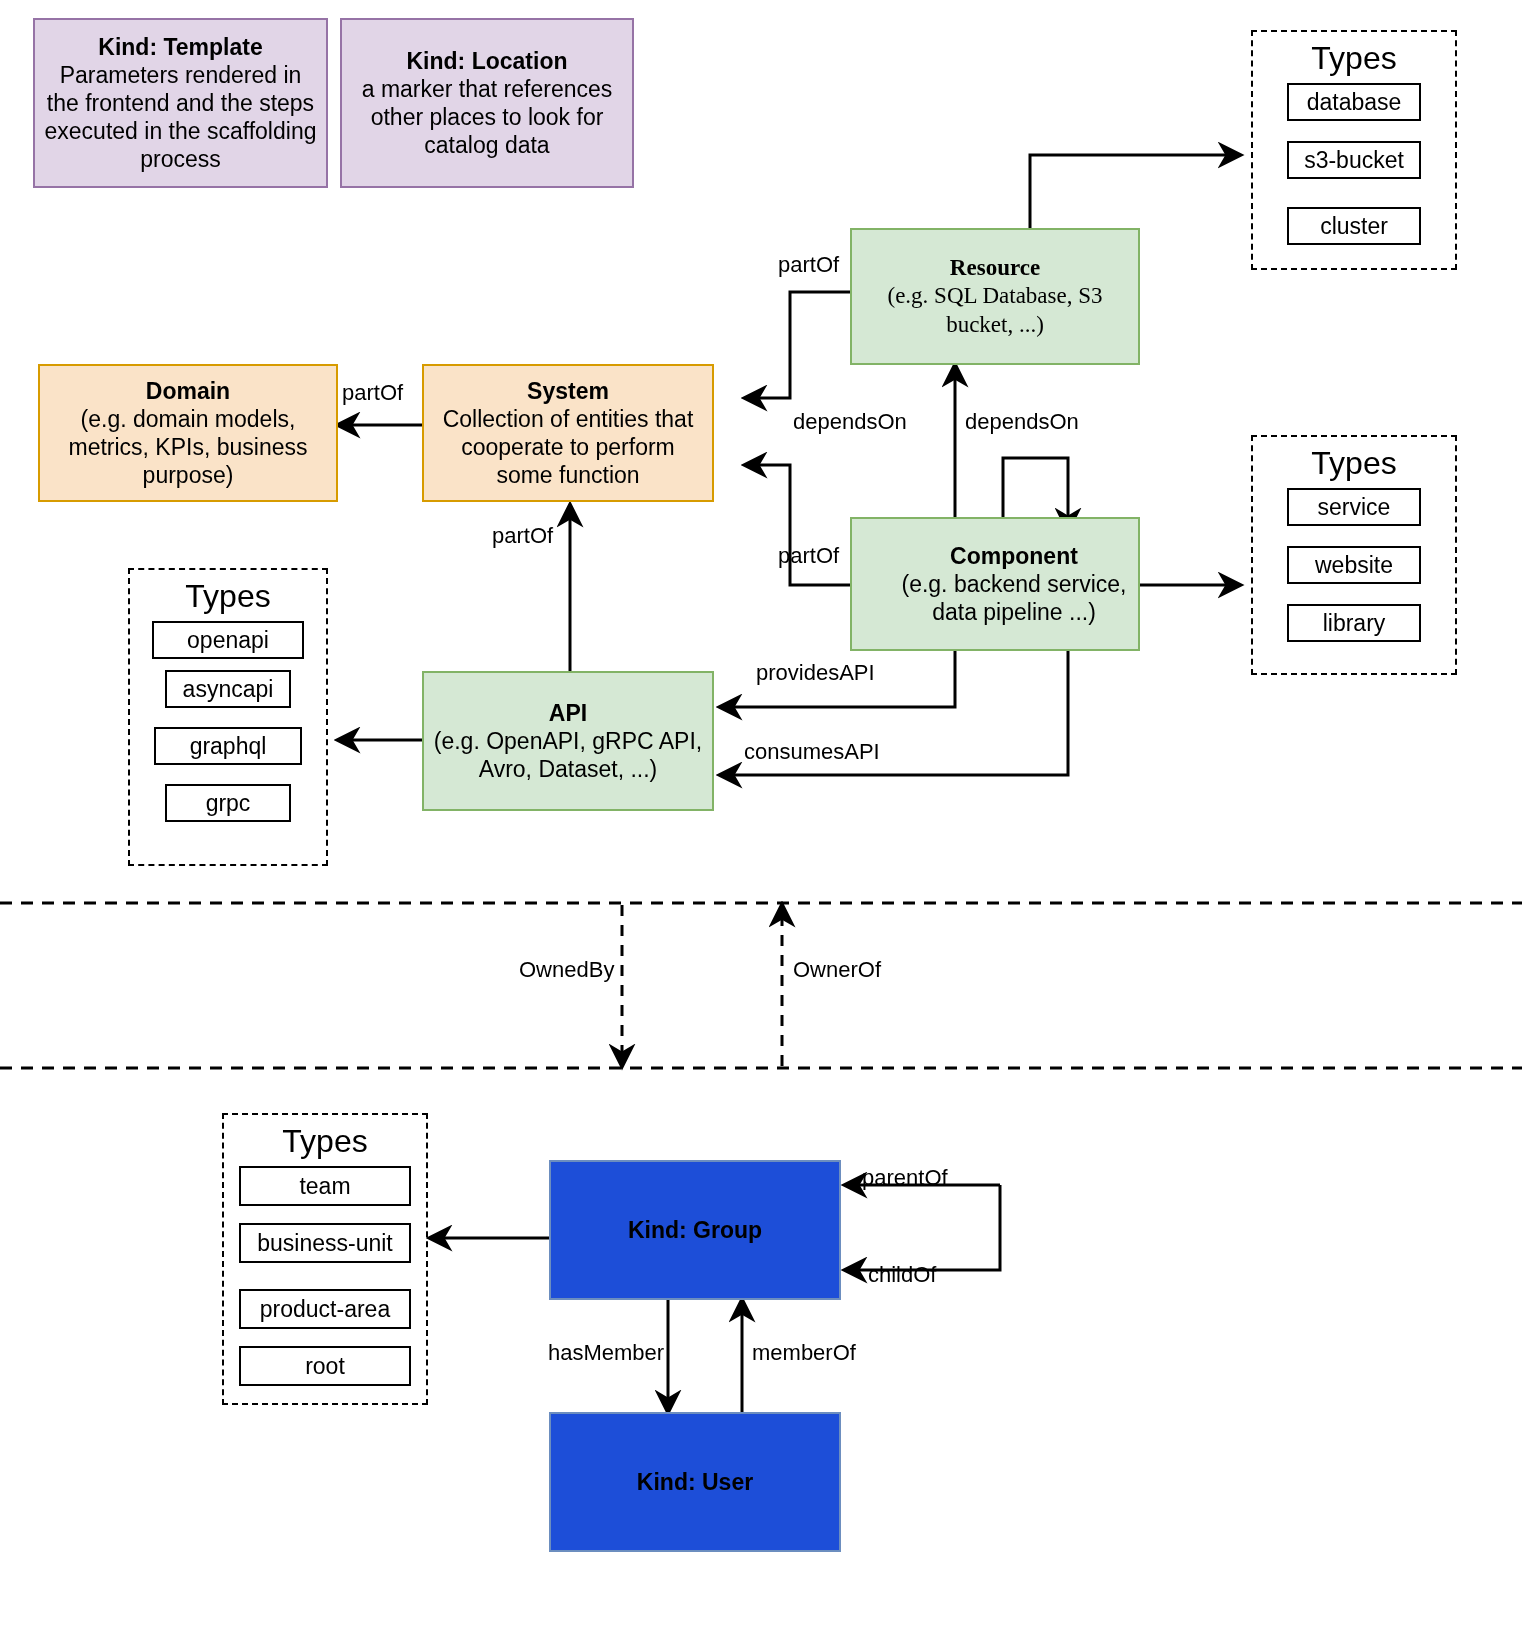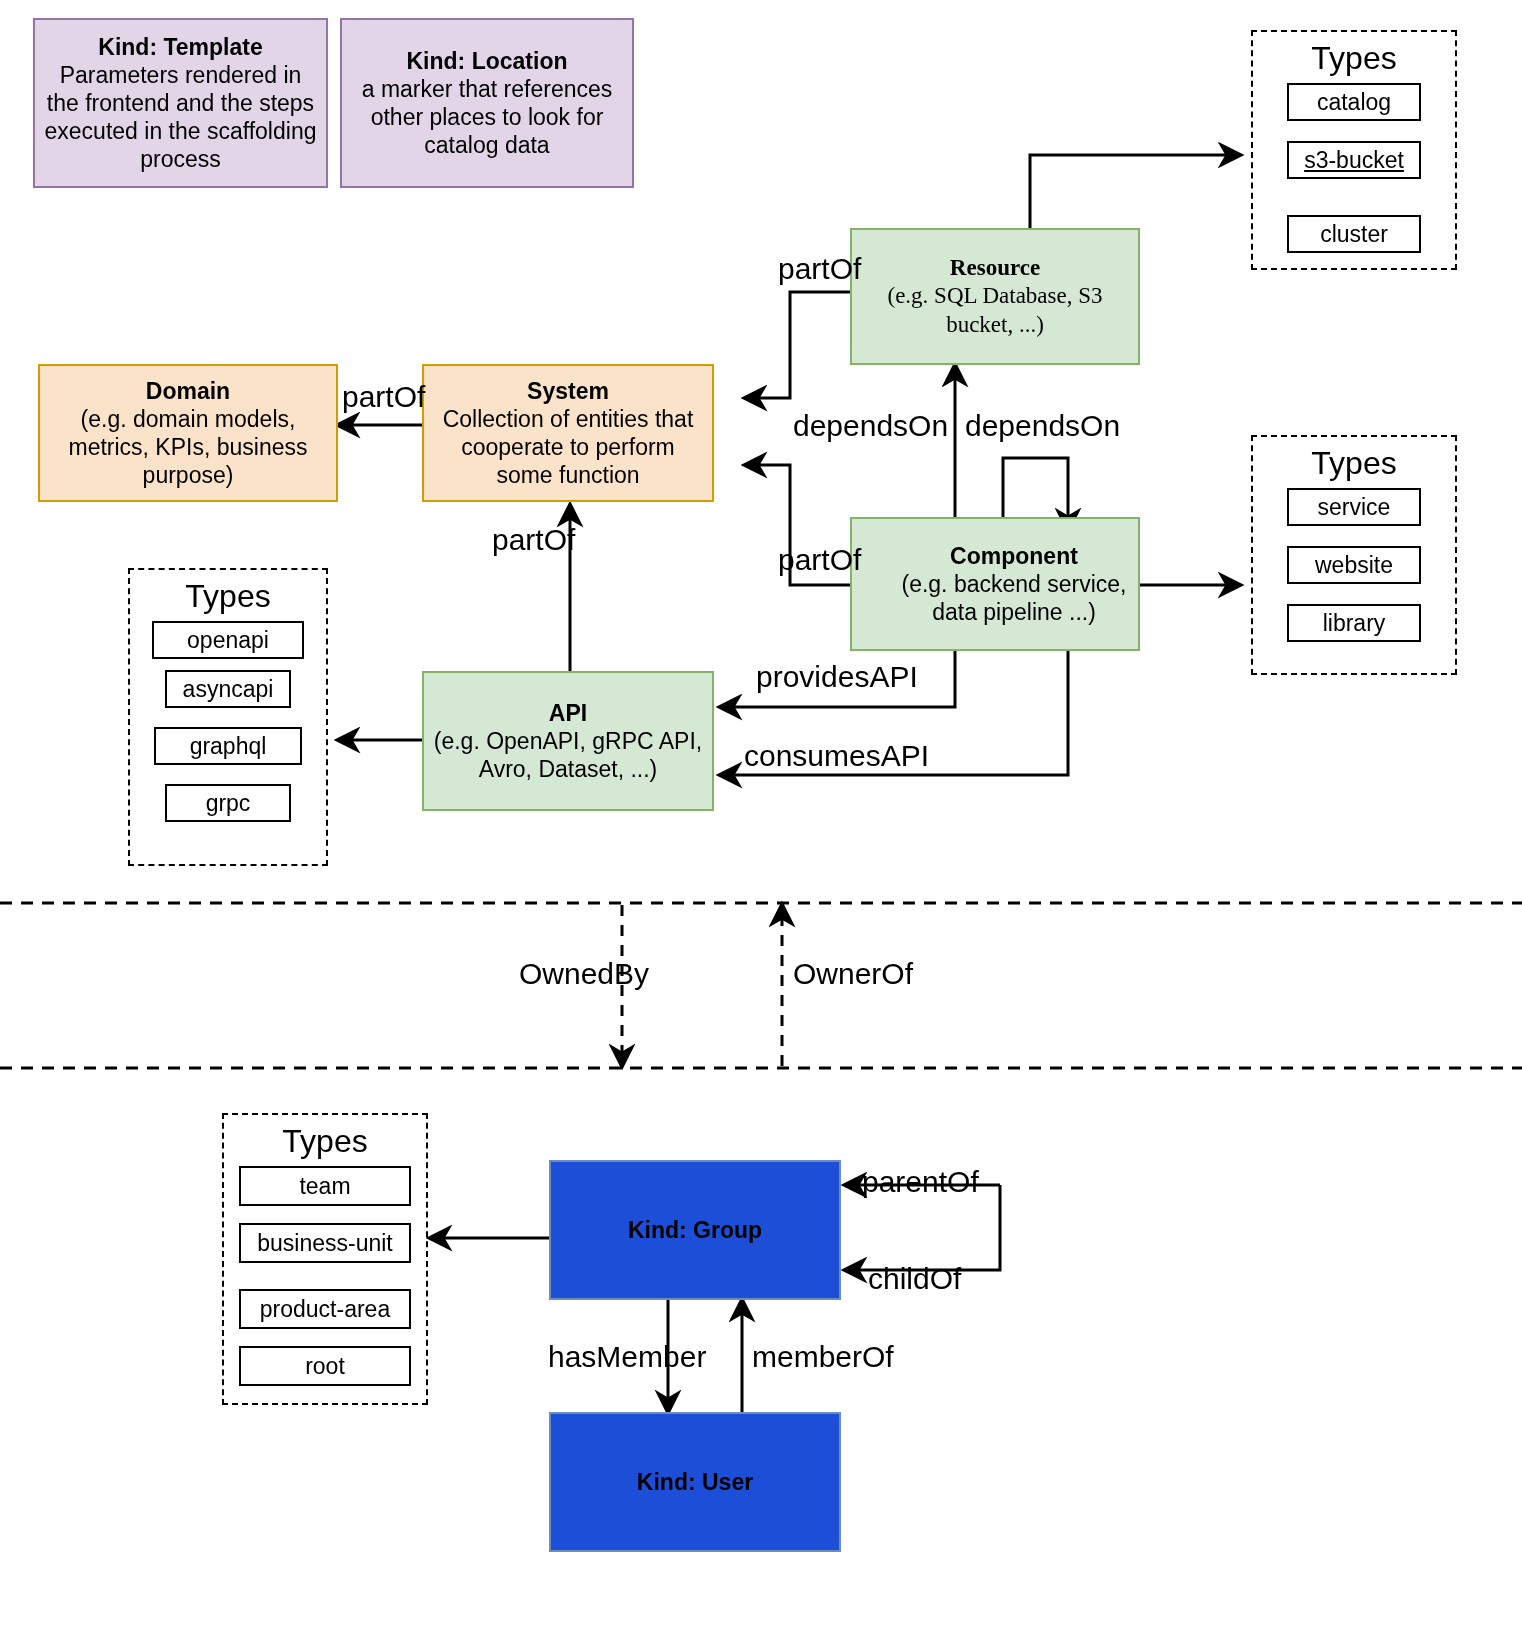--- a/index.html
+++ b/index.html
@@ -74,21 +74,21 @@
     border: 2px solid #000000;
     background: #ffffff;
     font-size: 23px;
     text-align: center;
     display: flex;
     align-items: center;
     justify-content: center;
   }
   .edge-label {
     position: absolute;
-    font-size: 30px;
+    font-size: 22px;
     white-space: nowrap;
     color: #000000;
     background: transparent;
   }
   svg.wires {
     position: absolute;
     left: 0;
     top: 0;
     width: 1522px;
     height: 1628px;
@@ -184,22 +184,22 @@
   <div class="node blue" style="left:549px; top:1160px; width:292px; height:140px;">
     <span class="title">Kind: Group</span>
   </div>
 
   <div class="node blue" style="left:549px; top:1412px; width:292px; height:140px;">
     <span class="title">Kind: User</span>
   </div>
 
   <div class="types-group" style="left:1251px; top:30px; width:206px; height:240px;">
     <span class="types-label">Types</span>
-    <div class="type-box" style="width:134px; height:38px; margin-bottom:20px;">catalog</div>
-    <div class="type-box" style="width:134px; height:38px; margin-bottom:36px;text-decoration:underline;">s3-bucket</div>
+    <div class="type-box" style="width:134px; height:38px; margin-bottom:20px;">database</div>
+    <div class="type-box" style="width:134px; height:38px; margin-bottom:28px;">s3-bucket</div>
     <div class="type-box" style="width:134px; height:38px;">cluster</div>
   </div>
 
   <div class="types-group" style="left:1251px; top:435px; width:206px; height:240px;">
     <span class="types-label">Types</span>
     <div class="type-box" style="width:134px; height:38px; margin-bottom:20px;">service</div>
     <div class="type-box" style="width:134px; height:38px; margin-bottom:20px;">website</div>
     <div class="type-box" style="width:134px; height:38px;">library</div>
   </div>
 

